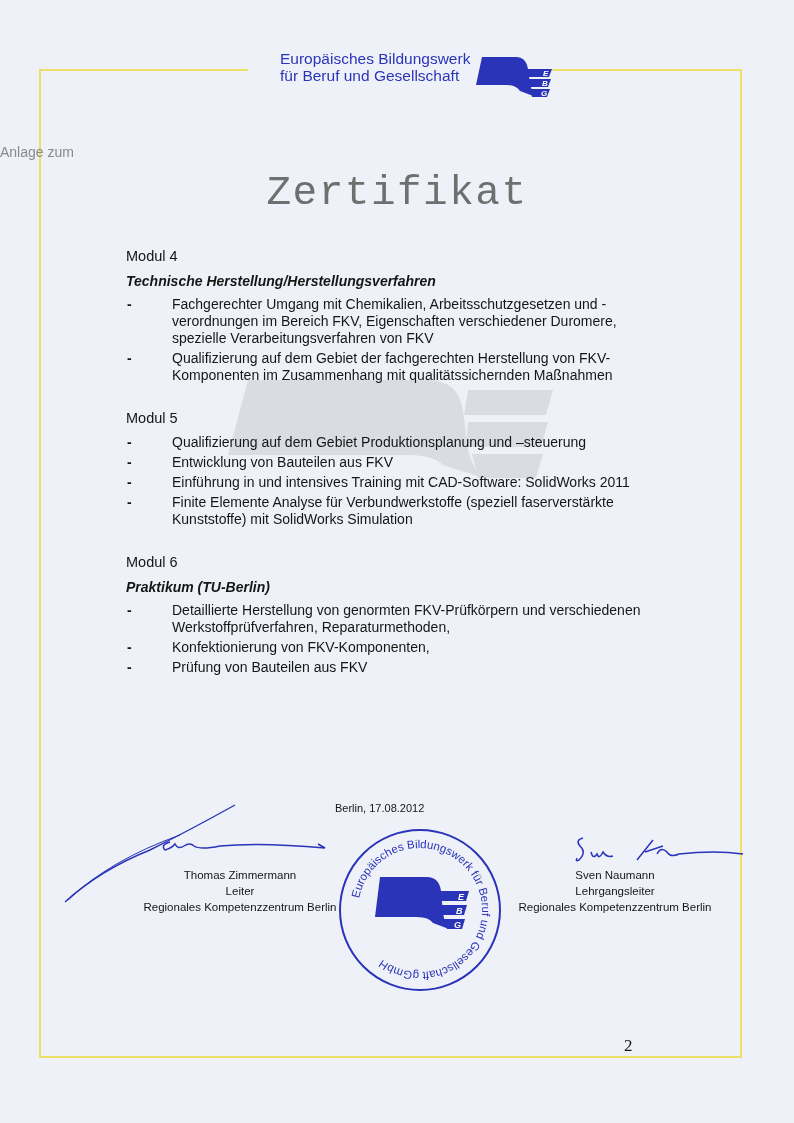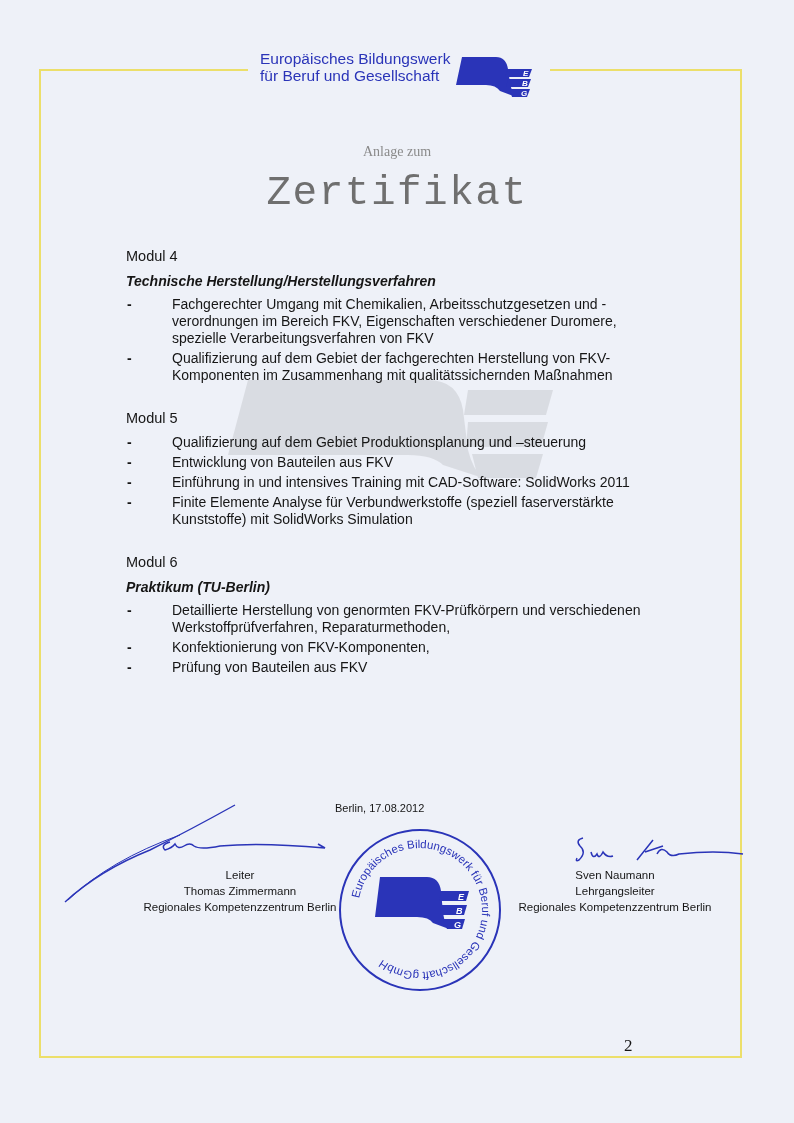--- a/index.html
+++ b/index.html
@@ -9,25 +9,25 @@
     font-family: "Liberation Sans", sans-serif;
     color: #161616;
   }
   .frame {
     position: absolute; left: 39px; top: 69px; width: 703px; height: 989px;
     border: 2px solid #ecdf6a; box-sizing: border-box;
   }
   .frame-gap {
     position: absolute; left: 248px; top: 60px; width: 302px; height: 20px; background: #eef1f8;
   }
-  .logo { position: absolute; left: 260px; top: 50px; display: flex; align-items: flex-start; }
+  .logo { position: absolute; left: 280px; top: 50px; display: flex; align-items: flex-start; }
   .logo-text { color: #2a34b8; font-size: 15.5px; line-height: 17px; }
   .logo-mark { margin-left: 6px; margin-top: 5px; }
 
-  .anlage { position: absolute; left: 0; width: 794px; top: 144px; text-align: center; font-size: 14px; color: #8a8a8a; font-family: Liberation Serif, serif; }
+  .anlage { position: absolute; left: 0; width: 794px; top: 144px; text-align: left; font-size: 14px; color: #8a8a8a; }
   .zert {
     position: absolute; left: 0; width: 794px; top: 170px; text-align: center;
     font-family: Liberation Mono, monospace; font-size: 41px; color: #6f6f6f; letter-spacing: 1.5px;
   }
 
   .watermark { position: absolute; left: 228px; top: 370px; opacity: 0.13; }
 
   .content { position: absolute; left: 126px; top: 247px; width: 530px; font-size: 14px; }
   .module { margin-bottom: 25px; }
   .mod-title { font-weight: normal; font-size: 14.5px; line-height: 18px; margin-bottom: 7px; }
@@ -115,22 +115,22 @@
   <path d="M110 42 Q100 45 105 50 Q112 48 115 44 Q118 50 124 46 Q130 42 134 46 Q140 50 160 46 Q200 42 265 48 L258 44" stroke="#2a34b8" stroke-width="1.5" fill="none"></path>
 </svg>
 
 <svg class="sig-right" width="170" height="40" viewBox="0 0 170 40">
   <path d="M5 14 Q0 8 8 6 M5 14 Q12 20 4 28 Q0 30 2 26" stroke="#2a34b8" stroke-width="1.5" fill="none"></path>
   <path d="M16 20 Q18 28 22 22 Q24 28 28 20 Q32 26 38 24" stroke="#2a34b8" stroke-width="1.5" fill="none"></path>
   <path d="M62 28 L78 8 M70 20 L88 14 M82 22 Q86 14 92 20 Q96 26 104 22 Q140 18 168 22" stroke="#2a34b8" stroke-width="1.5" fill="none"></path>
 </svg>
 
 <div class="sig-block left">
+  <div>Thomas Zimmermann</div>
   <div>Leiter</div>
-  <div>Thomas Zimmermann</div>
   <div>Regionales Kompetenzzentrum Berlin</div>
 </div>
 <div class="sig-block right">
   <div>Sven Naumann</div>
   <div>Lehrgangsleiter</div>
   <div>Regionales Kompetenzzentrum Berlin</div>
 </div>
 
 <svg class="stamp" width="170" height="170" viewBox="0 0 170 170">
   <defs>

